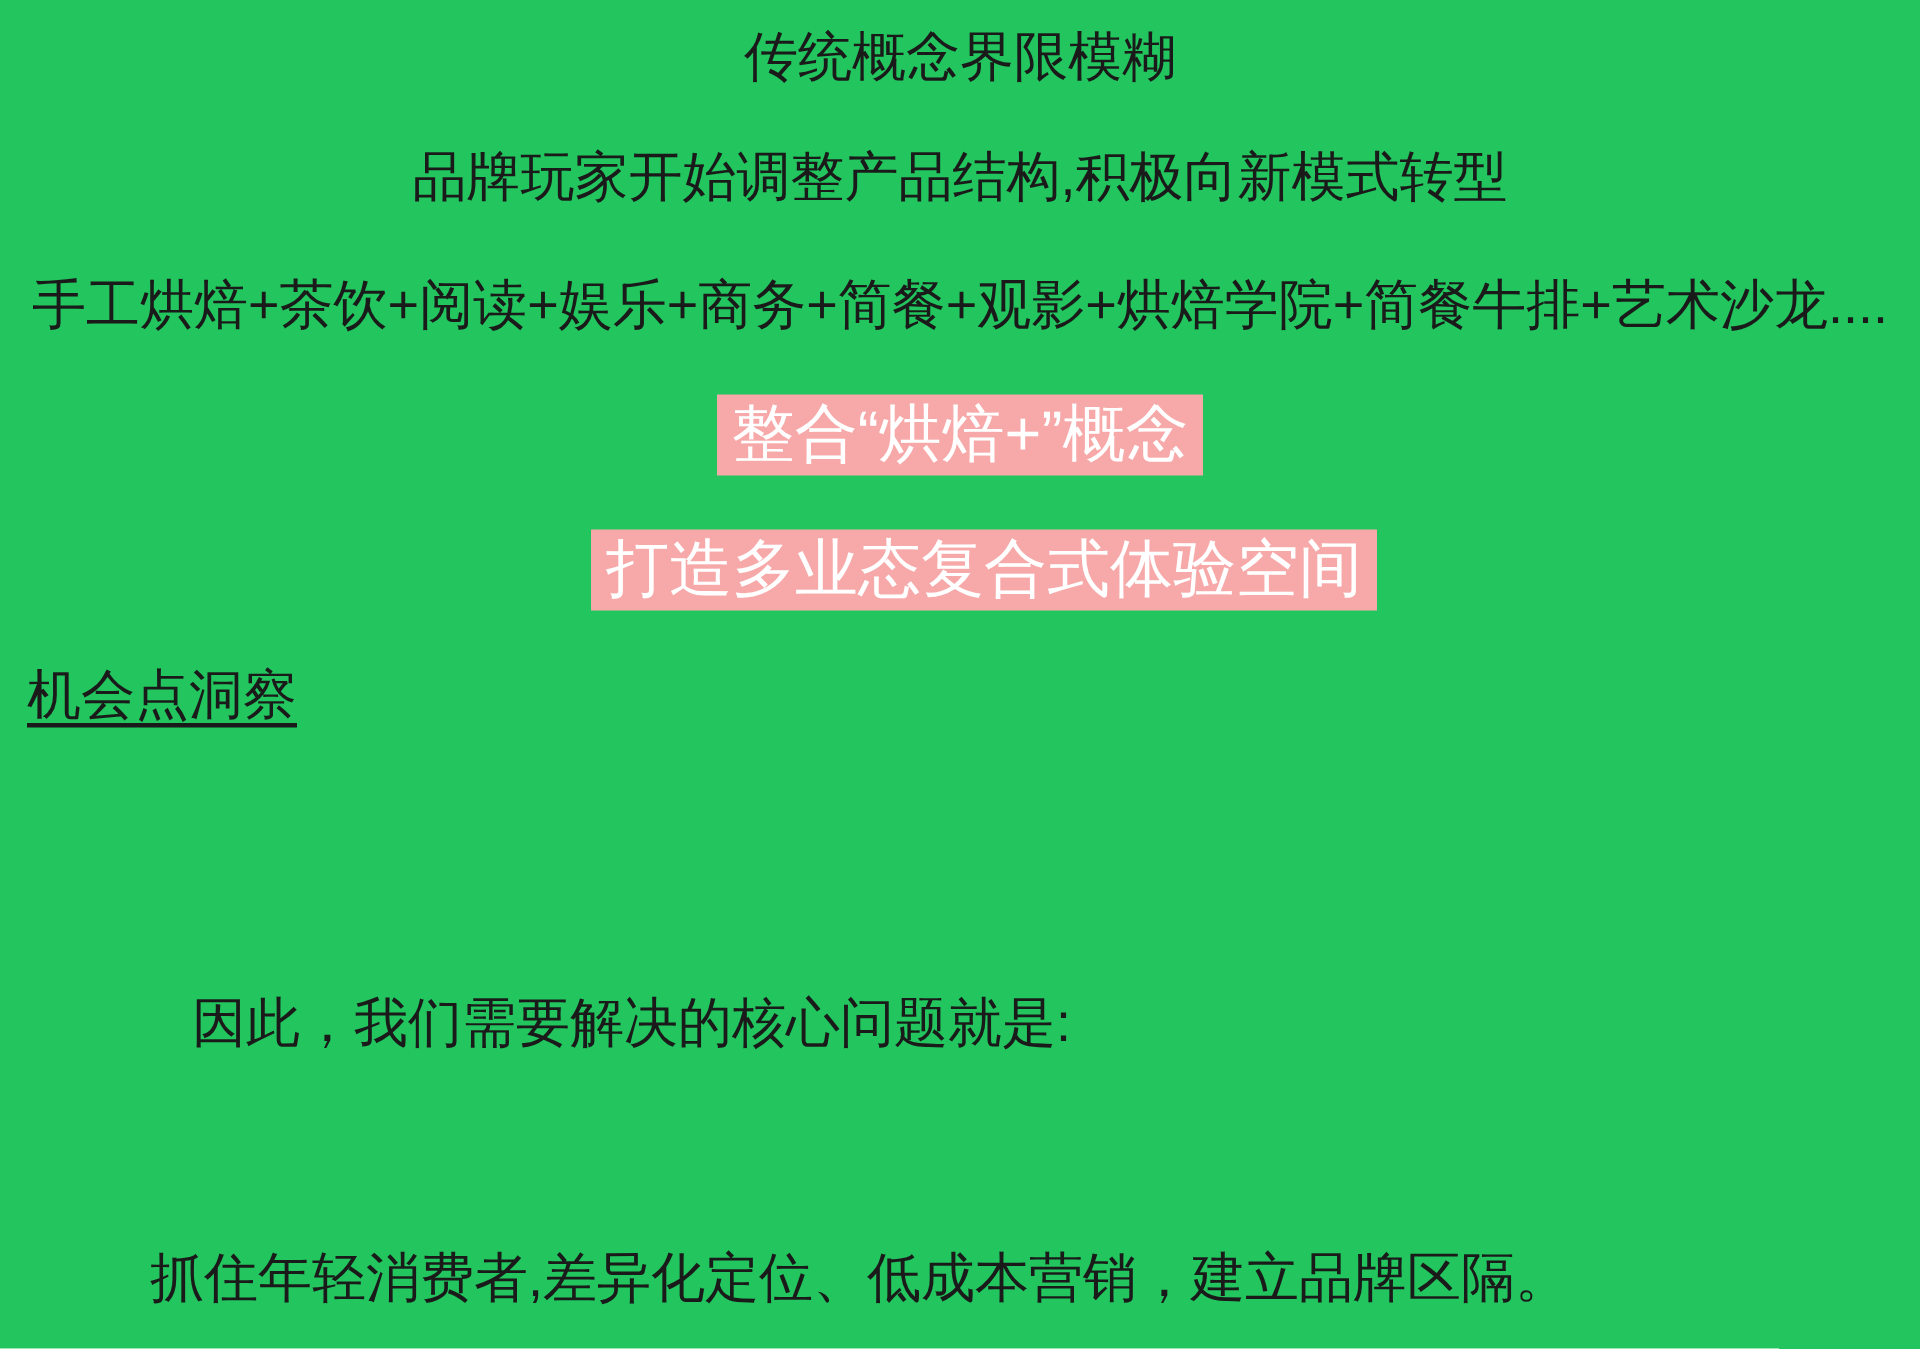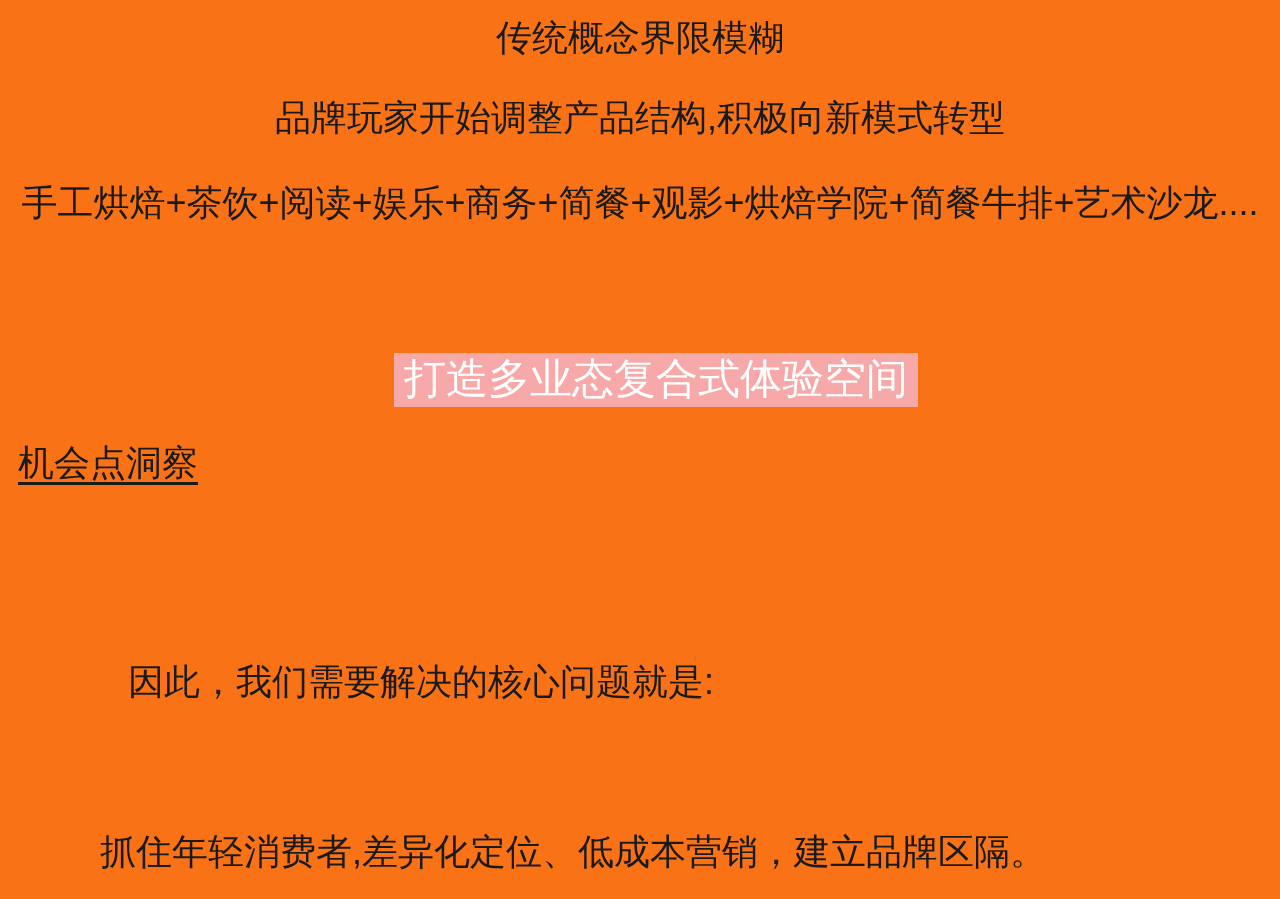--- a/index.html
+++ b/index.html
@@ -4,21 +4,21 @@
 <style>
   html, body {
     margin: 0;
     padding: 0;
     background: #ffffff;
   }
   .page {
     position: relative;
     width: 1280px;
     height: 899px;
-    background: #f97316;
+    background: #22c55e;
     overflow: hidden;
     font-family: "Liberation Sans", sans-serif;
     color: #1a1a1a;
   }
   .line {
     position: absolute;
     left: 0;
     right: 0;
     font-size: 36px;
     line-height: 1.05;
@@ -58,20 +58,23 @@
 <body>
 
 <div class="page">
 
   <div class="line center t1">传统概念界限模糊</div>
 
   <div class="line center t2">品牌玩家开始调整产品结构,积极向新模式转型</div>
 
   <div class="line center t3">手工烘焙+茶饮+阅读+娱乐+商务+简餐+观影+烘焙学院+简餐牛排+艺术沙龙....</div>
 
+  <div class="line hl-wrap p1">
+    <span class="hl">整合“烘焙+”概念</span>
+  </div>
 
   <div class="line hl-wrap p2">
     <span class="hl">打造多业态复合式体验空间</span>
   </div>
 
   <div class="line heading">机会点洞察</div>
 
 
 
   <div class="line body b3">因此，我们需要解决的核心问题就是:</div>

